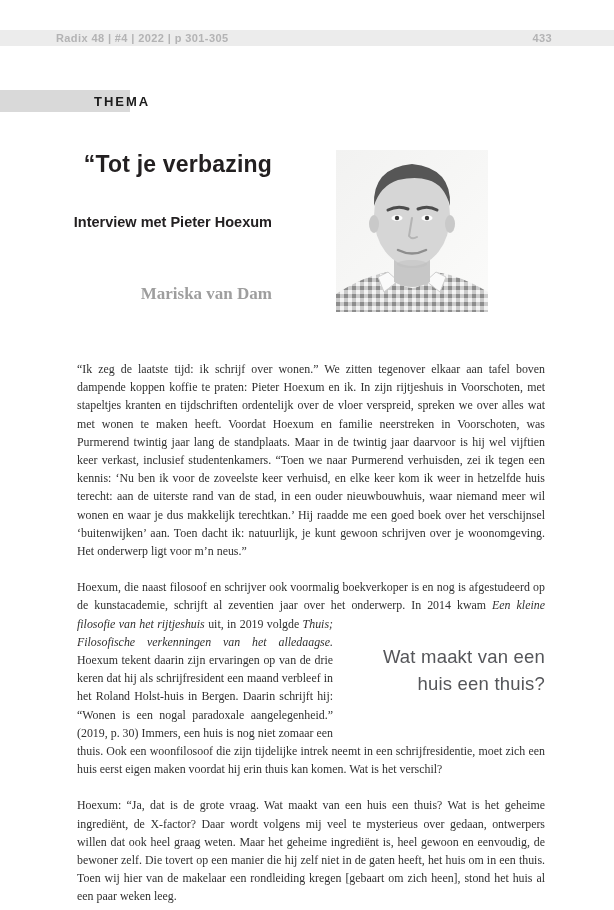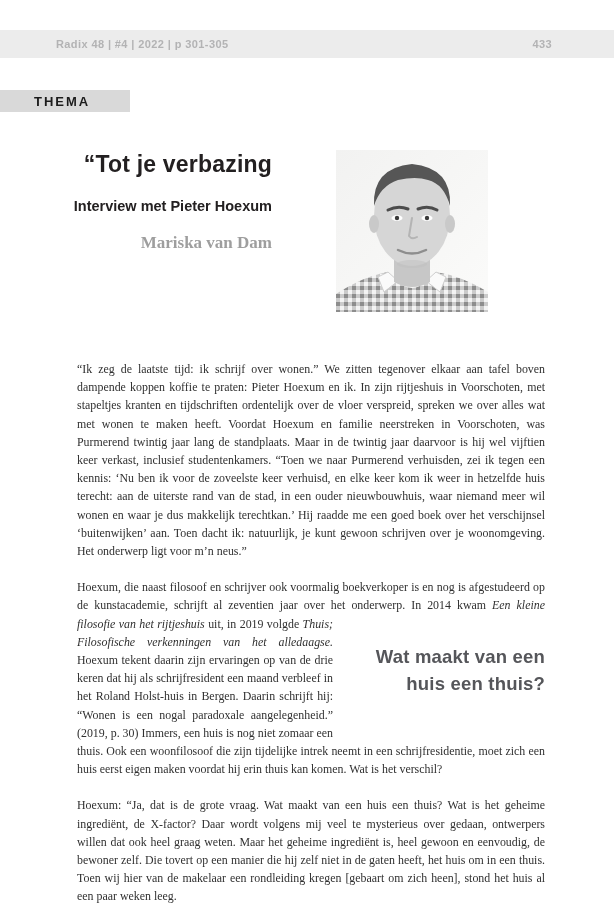--- a/index.html
+++ b/index.html
@@ -7,54 +7,54 @@
   body {
     width: 614px; height: 910px;
     position: relative;
     font-family: "Liberation Sans", sans-serif;
     overflow: hidden;
   }
   .page { position: absolute; inset: 0; background: #ffffff; }
 
   
   .header-bar {
-    position: absolute; top: 30px; left: 0; right: 0; height: 28px;
+    position: absolute; top: 30px; left: 0; right: 0; height: 16px;
     background: #ececec;
     display: flex; align-items: center; justify-content: space-between;
     padding: 0 62px 0 56px;
   }
   .header-citation, .header-pagenum {
     font-size: 11px; font-weight: bold; color: #b3b3b4; letter-spacing: 0.4px;
   }
 
   
   .thema-tag {
     position: absolute; top: 90px; left: 0; width: 130px; height: 22px;
     background: #d9d9d9; display: flex; align-items: center;
   }
   .thema-tag span {
-    padding-left: 34px; font-size: 13px; font-weight: bold;
+    padding-left: 94px; font-size: 13px; font-weight: bold;
     letter-spacing: 2px; color: #1b1b1b;
   }
 
   
   .title-block {
     position: absolute; top: 150px; left: 12px; width: 260px;
     text-align: right;
   }
   .article-title {
     font-size: 23px; line-height: 29px; font-weight: bold; color: #232021;
     letter-spacing: 0.2px;
   }
   .article-title span { display: block; }
   .article-subtitle {
-    margin-top: 19px; font-size: 14.5px; font-weight: bold; color: #232021;
+    margin-top: 35px; font-size: 14.5px; font-weight: bold; color: #232021;
   }
   .article-author {
-    margin-top: 19px;
+    margin-top: 54px;
     font-family: "Liberation Serif", serif;
     font-size: 17px; font-weight: bold; color: #9e9e9e;
   }
 
   
   .portrait {
     position: absolute; left: 336px; top: 150px; width: 152px; height: 162px;
     overflow: hidden; background: #f5f5f4;
   }
   .portrait svg { display: block; width: 152px; height: 162px; }
@@ -70,21 +70,21 @@
   .article-body p:last-child { margin-bottom: 15px; }
   .seg-i { font-style: italic; }
 
   
   .pq-spacer { float: right; width: 0; height: 37px; }
   .pull-quote {
     float: right; clear: right;
     width: 198px; height: 109px; margin-left: 14px;
     display: flex; align-items: center; justify-content: flex-end;
     font-family: "Liberation Sans", sans-serif;
-    font-size: 18.5px; line-height: 27px; font-weight: 700;
+    font-size: 18.5px; line-height: 27px; font-weight: 400;
     color: #55565a; text-align: right; letter-spacing: 0.2px;
   }
 </style>
 </head>
 <body>
 
 <div class="page">
 
   <div class="header-bar">
     <span class="header-citation">Radix 48 | #4 | 2022 | p 301-305</span>

